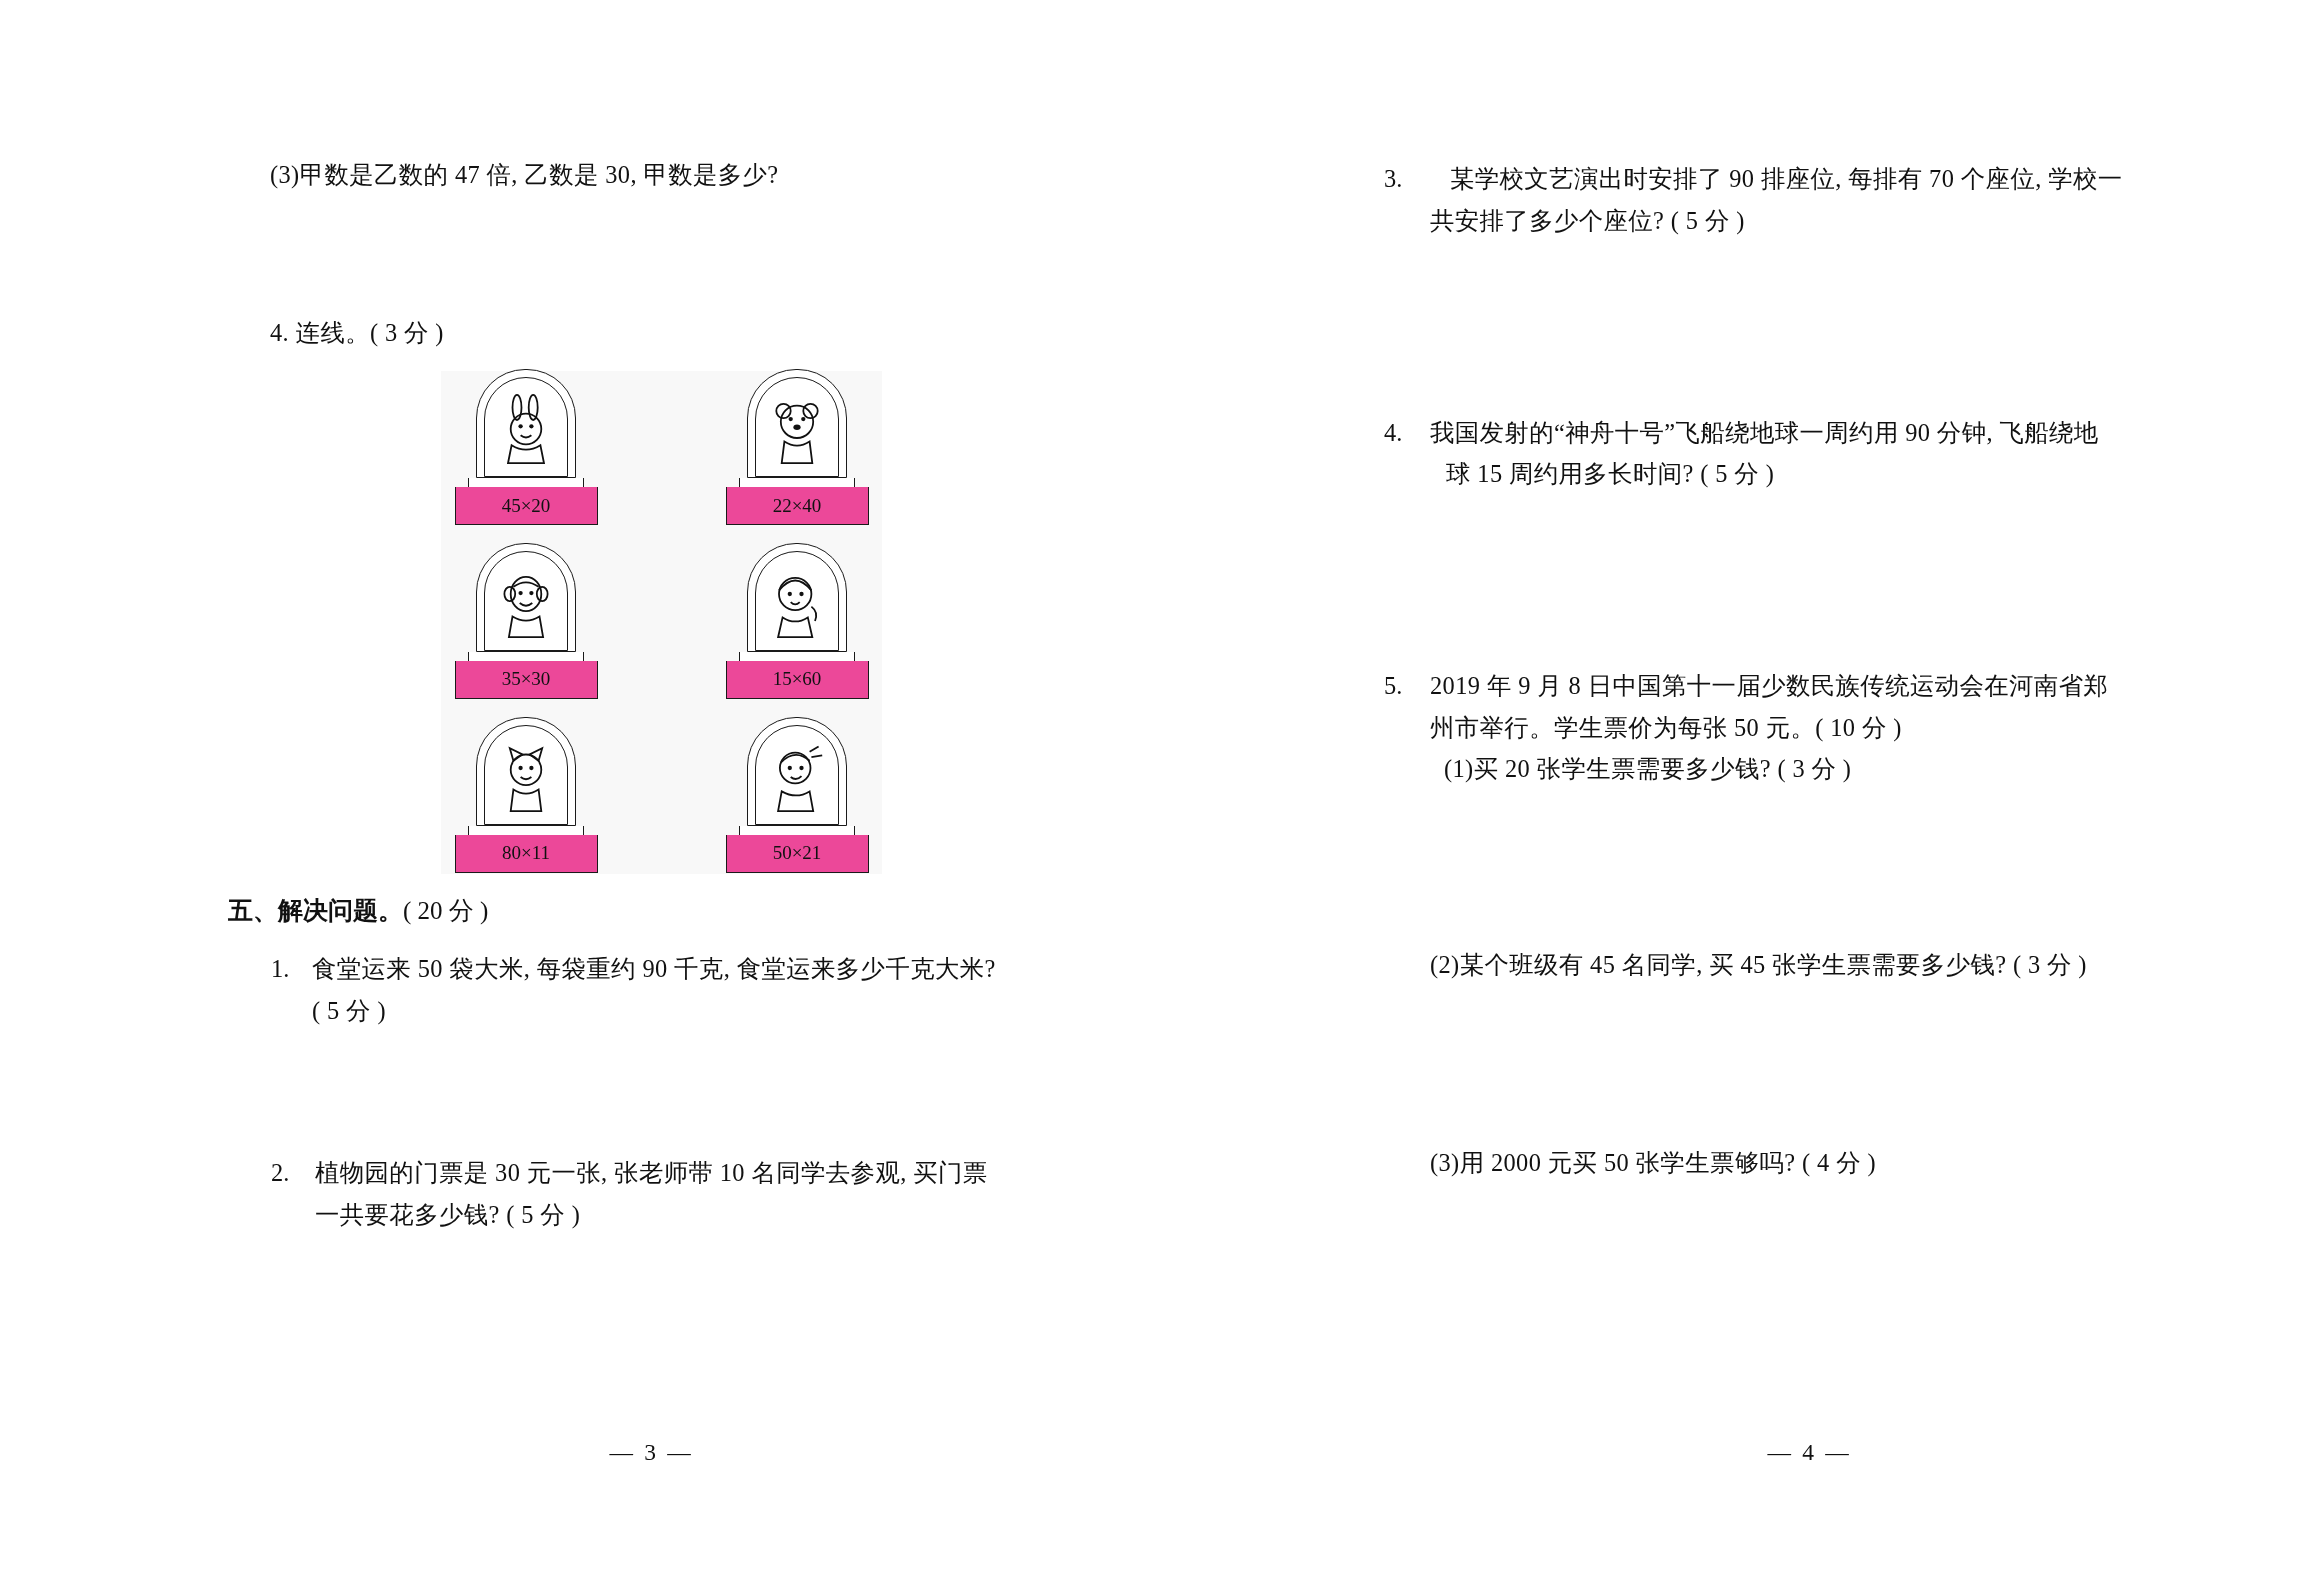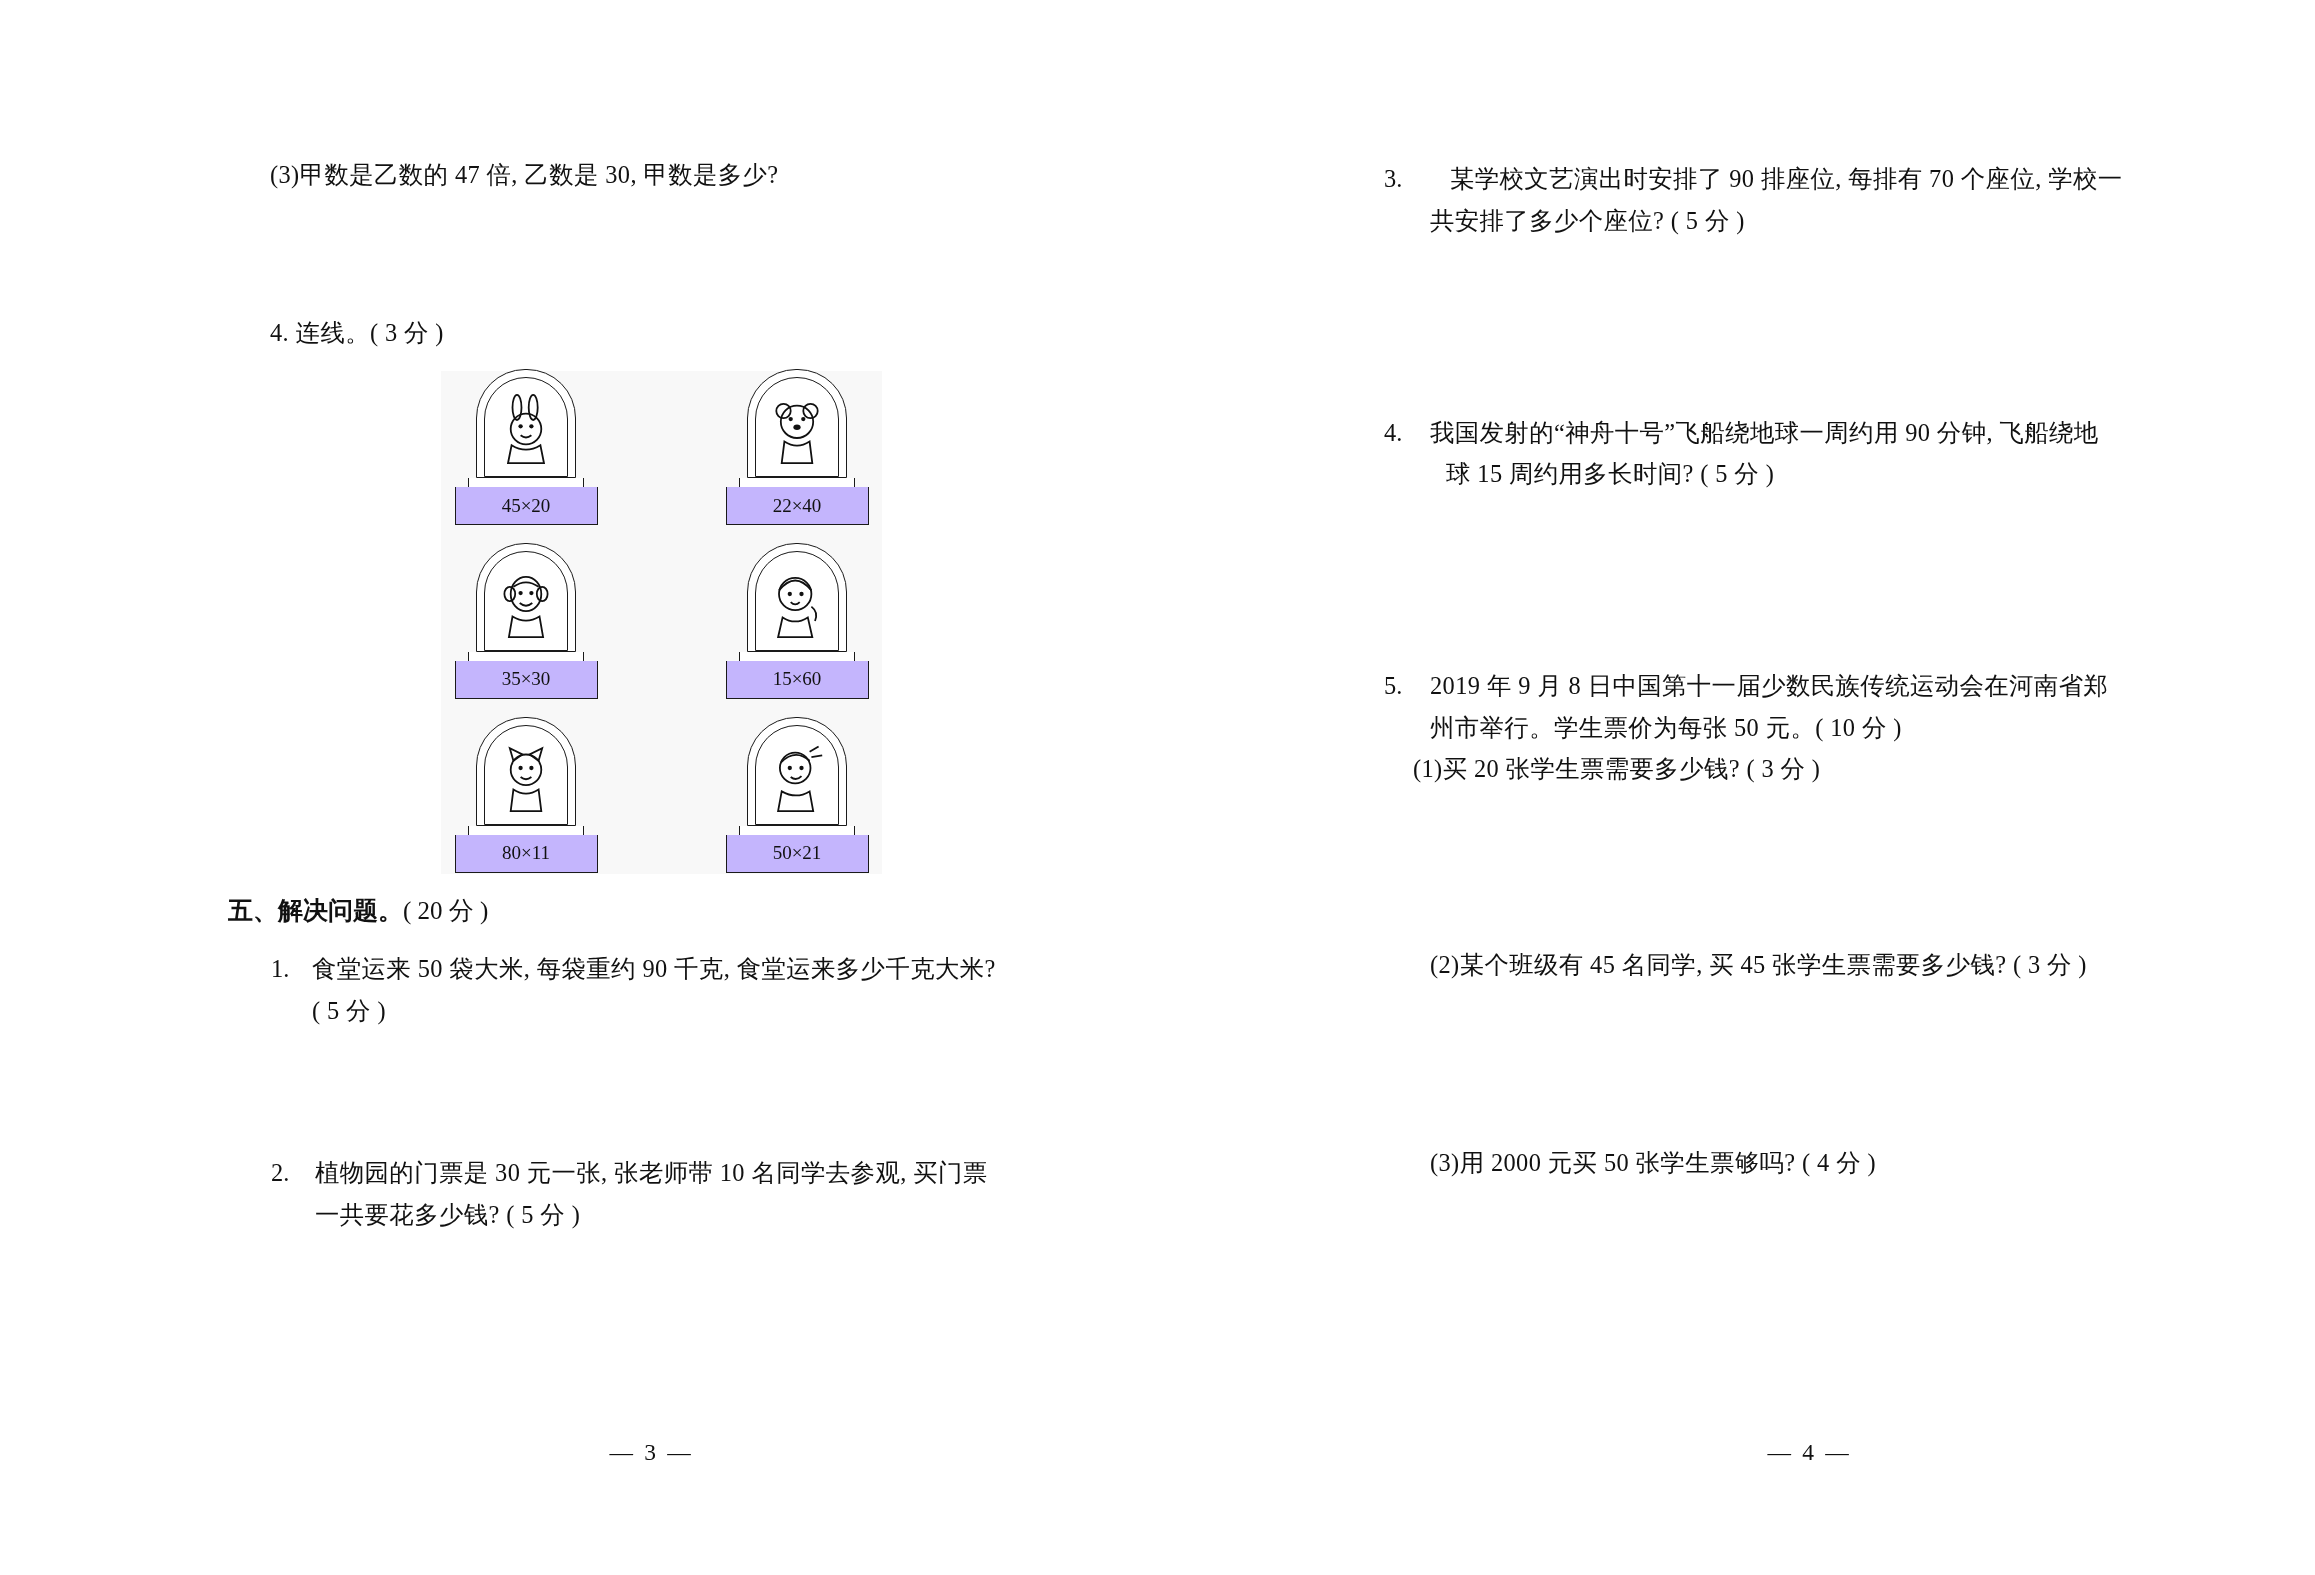--- a/index.html
+++ b/index.html
@@ -102,21 +102,21 @@
     width: 143px;
     height: 38px;
     border: 1.8px solid #1a1a1a;
     border-top: none;
     box-sizing: border-box;
     display: flex;
     align-items: center;
     justify-content: center;
     font-size: 19px;
     font-family: "Liberation Serif", serif;
-    background: #c4b5fd;
+    background: #ec4899;
   }
   .card-neck {
     width: 116px;
     height: 9px;
     margin: 0 auto;
     border-left: 1.8px solid #1a1a1a;
     border-right: 1.8px solid #1a1a1a;
     box-sizing: border-box;
     background: #fff;
   }
@@ -283,21 +283,21 @@
     <div class="q" style="left:127px; top:158px; width:814px;margin-left:20px;">某学校文艺演出时安排了 90 排座位, 每排有 70 个座位, 学校一</div>
     <div class="q" style="left:127px; top:200px; width:814px;">共安排了多少个座位? ( 5 分 )</div>
 
     <div class="q-num" style="left:81px; top:412px;">4.</div>
     <div class="q" style="left:127px; top:412px; width:814px;">我国发射的“神舟十号”飞船绕地球一周约用 90 分钟, 飞船绕地</div>
     <div class="q" style="left:127px; top:453px; width:814px;margin-left:16px;">球 15 周约用多长时间? ( 5 分 )</div>
 
     <div class="q-num" style="left:81px; top:665px;">5.</div>
     <div class="q" style="left:127px; top:665px; width:832px;">2019 年 9 月 8 日中国第十一届少数民族传统运动会在河南省郑</div>
     <div class="q" style="left:127px; top:707px; width:832px;">州市举行。学生票价为每张 50 元。( 10 分 )</div>
-    <div class="q" style="left:110px; top:748px; width:832px;">(1)买 20 张学生票需要多少钱? ( 3 分 )</div>
+    <div class="q" style="left:141px; top:748px; width:832px;">(1)买 20 张学生票需要多少钱? ( 3 分 )</div>
     <div class="q" style="left:127px; top:944px; width:832px;">(2)某个班级有 45 名同学, 买 45 张学生票需要多少钱? ( 3 分 )</div>
     <div class="q" style="left:127px; top:1142px; width:832px;">(3)用 2000 元买 50 张学生票够吗? ( 4 分 )</div>
 
     <div class="page-num">— 4 —</div>
   </div>
 
 </div>
 
 
 </body></html>

